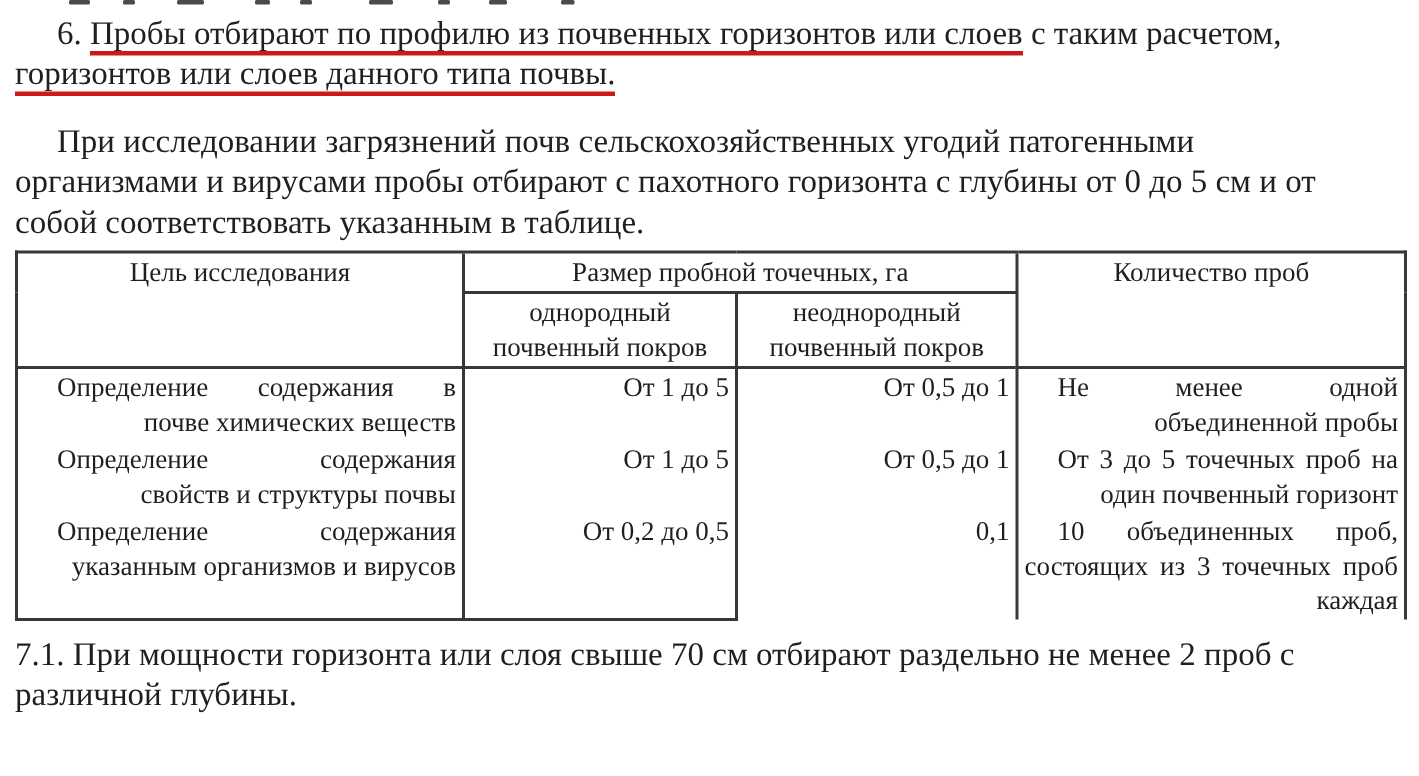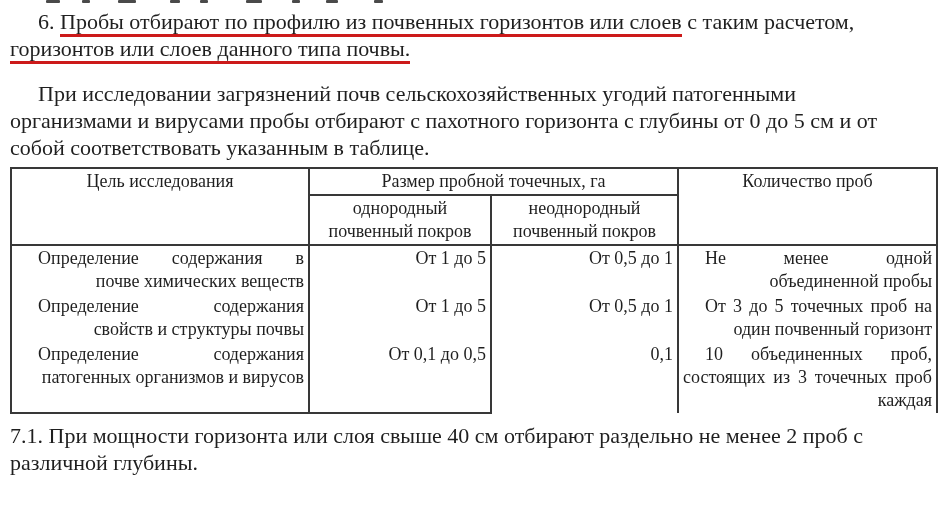--- a/index.html
+++ b/index.html
@@ -134,35 +134,35 @@
           </td>
       <td class="body-cell bl br">
         <div class="cell-line ind jfull">От 3 до 5 точечных проб на</div>
         <div class="cell-line">один почвенный горизонт</div>
       </td>
     </tr>
 
     <tr>
       <td class="body-cell bl bb">
         <div class="cell-line ind jfull">Определение содержания</div>
-        <div class="cell-line">патогенных организмов и вирусов</div>
+        <div class="cell-line">указанным организмов и вирусов</div>
       </td>
       <td class="body-cell bl bb">
-            <div class="cell-line ind">От 0,1 до 0,5</div>
+            <div class="cell-line ind">От 0,2 до 0,5</div>
           </td>
       <td class="body-cell bl">
             <div class="cell-line ind">0,1</div>
           </td>
       <td class="body-cell bl br">
         <div class="cell-line ind jfull">10 объединенных проб,</div>
         <div class="cell-line jfull">состоящих из 3 точечных проб</div>
         <div class="cell-line">каждая</div>
       </td>
     </tr>
   </tbody>
     </table>
 
   <div class="para mt8">
-    <div class="line">7.1. При мощности горизонта или слоя свыше 40 см отбирают раздельно не менее 2 проб с</div>
+    <div class="line">7.1. При мощности горизонта или слоя свыше 70 см отбирают раздельно не менее 2 проб с</div>
     <div class="line">различной глубины.</div>
   </div>
 
 </div>
 
 </body></html>

